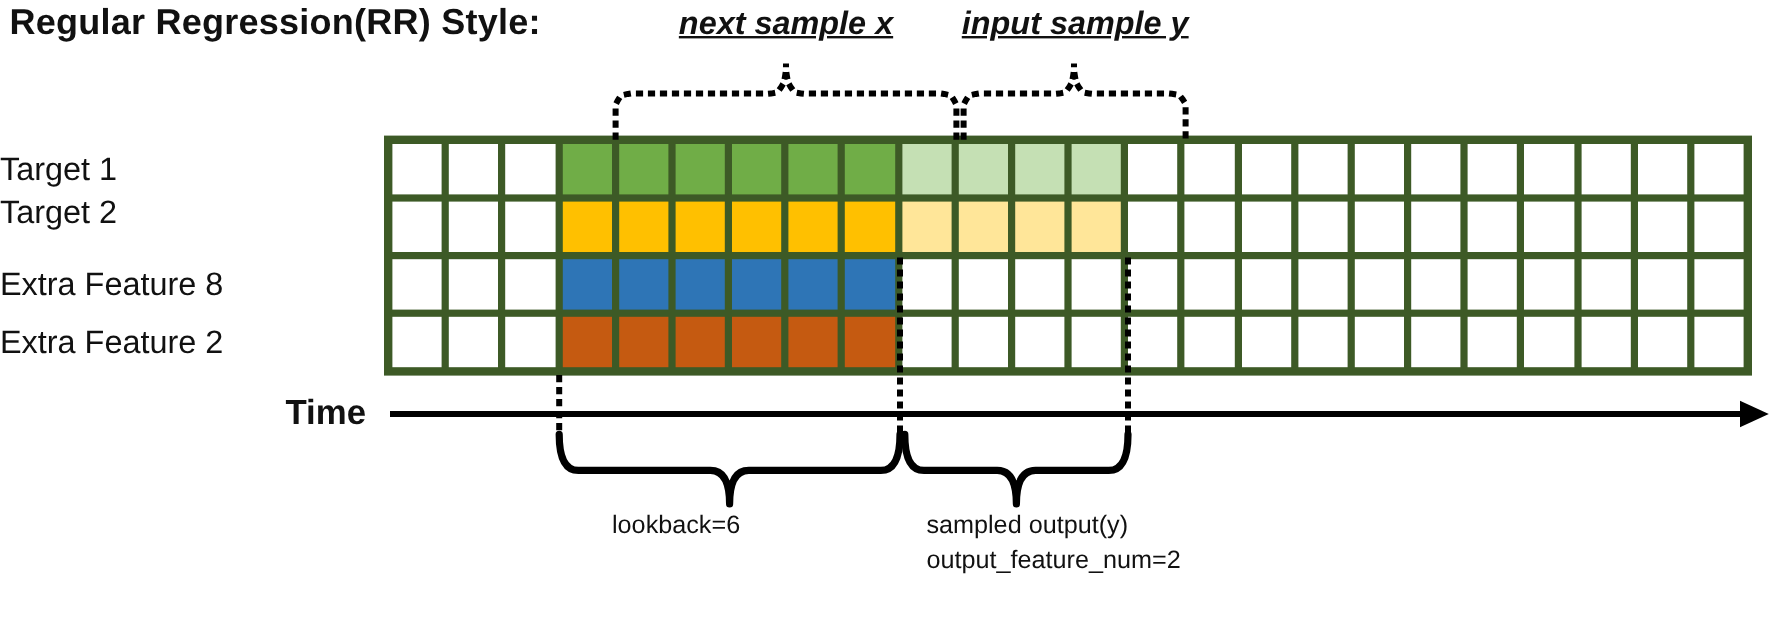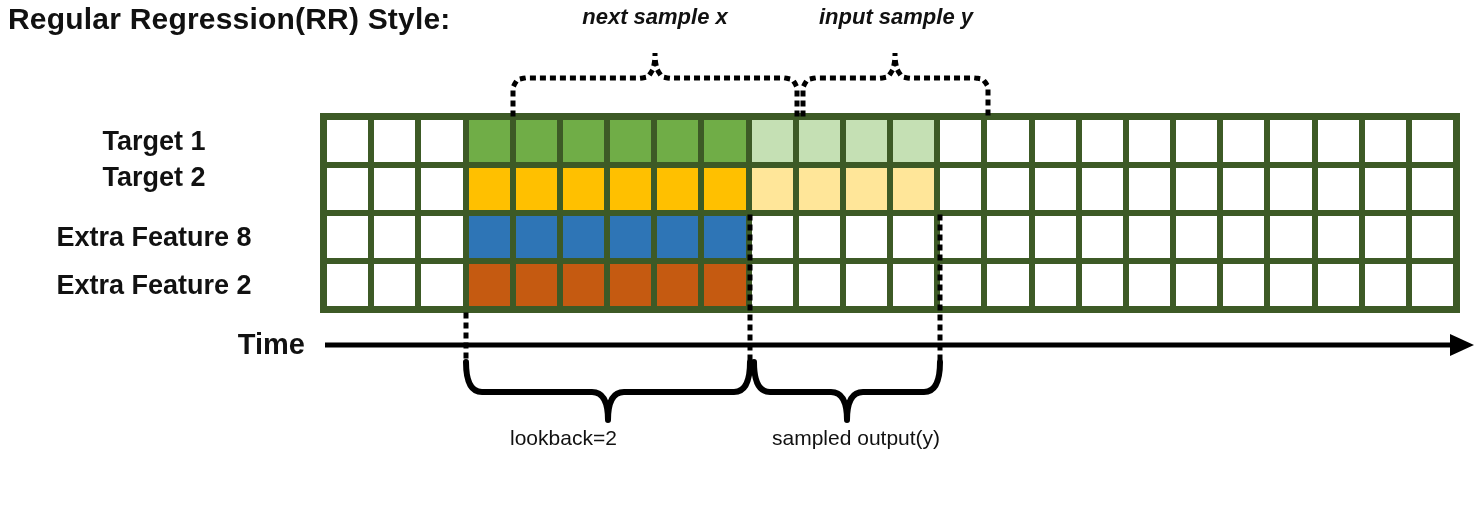--- a/index.html
+++ b/index.html
@@ -2,31 +2,31 @@
 <html><head>
 <meta charset="utf-8">
 <style>
   html,body{margin:0;padding:0;}
   body{
     width:1476px;height:516px;position:relative;background:#ffffff;
     font-family:"Liberation Sans", sans-serif;color:#111;overflow:hidden;
   }
   .abs{position:absolute;}
   #title{left:8px;top:2px;font-size:30px;font-weight:700;letter-spacing:0.2px;}
-  .brace-label{top:4px;width:300px;text-align:center;font-size:22px;font-weight:700;font-style:italic;}
+  .brace-label{top:4px;width:300px;text-align:center;font-size:27px;font-weight:700;font-style:italic;text-decoration:underline;}
   #next-x-label{left:505px;}
   #next-y-label{left:746px;}
   #grid{
     left:320px;top:113px;width:1140px;height:200px;
     box-sizing:border-box;padding:7px;
     display:grid;grid-template-columns:repeat(24,1fr);grid-template-rows:repeat(4,1fr);
     gap:6px;
   }
   .cell{width:100%;height:100%;}
-  .row-label{left:0;width:308px;text-align:center;font-size:27px;font-weight:700;line-height:32px;white-space:nowrap;}
+  .row-label{left:0;width:308px;text-align:left;font-size:27px;font-weight:400;line-height:32px;white-space:nowrap;}
   #row-label-0{top:125px;} #row-label-1{top:161px;} #row-label-2{top:221px;} #row-label-3{top:269px;}
   #time-label{left:90px;top:327px;width:215px;text-align:right;font-size:29px;font-weight:700;line-height:34px;}
   .note-block{font-size:21px;line-height:29px;white-space:nowrap;}
   #input-note{left:510px;top:423px;}
   #output-note{left:772px;top:423px;}
   #overlay{left:0;top:0;pointer-events:none;}
 </style>
 </head>
 <body>
 
@@ -153,18 +153,19 @@
 
   <line x1="325" y1="345" x2="1452" y2="345" stroke="#000" stroke-width="5"></line>
   <polygon points="1450,334 1474,345 1450,356" fill="#000"></polygon>
 
   <path d="M 466,362 Q 466,392 482,392 H 592 Q 608,392 608,420 Q 608,392 624,392 H 734 Q 750,392 750,362" fill="none" stroke="#000" stroke-width="6" stroke-linecap="round" stroke-linejoin="round"></path>
 
   <path d="M 754,362 Q 754,392 770,392 H 831 Q 847,392 847,420 Q 847,392 863,392 H 924 Q 940,392 940,362" fill="none" stroke="#000" stroke-width="6" stroke-linecap="round" stroke-linejoin="round"></path>
 </svg>
 
 <div id="input-note" class="abs note-block">
-  <div>lookback=2</div>
+  <div>lookback=6</div>
 </div>
 
 <div id="output-note" class="abs note-block">
   <div>sampled output(y)</div>
+  <div>output_feature_num=2</div>
 </div>
 
 </body></html>

